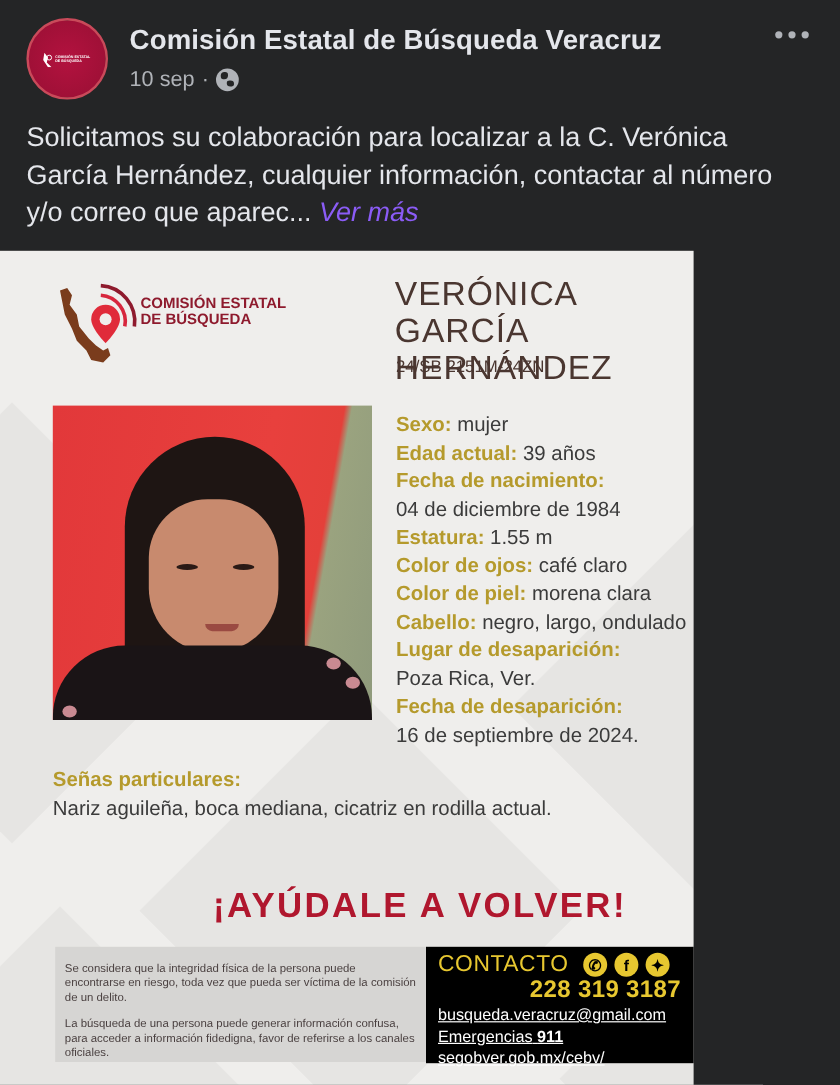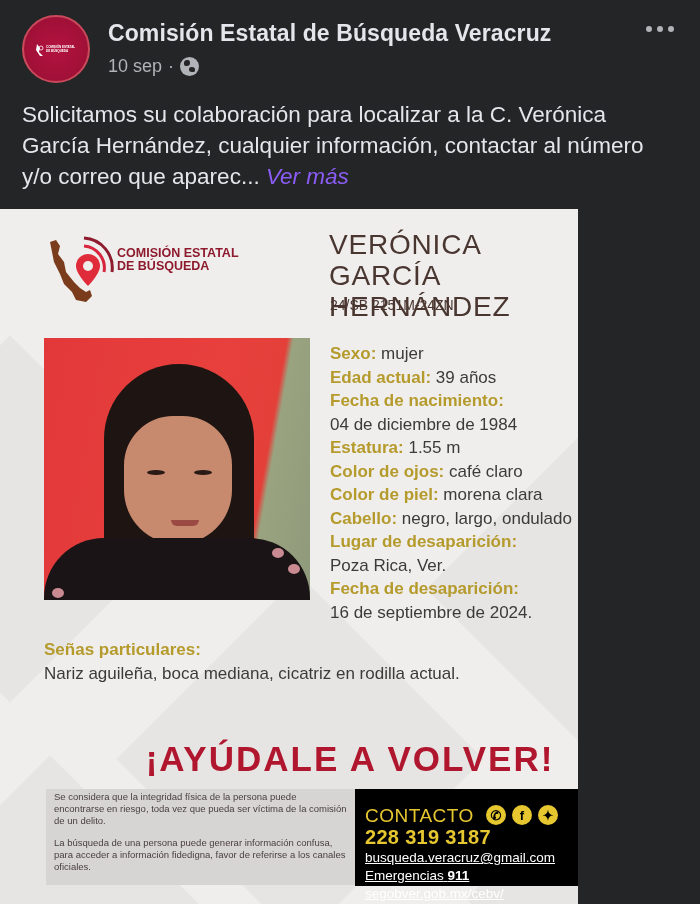--- a/index.html
+++ b/index.html
@@ -32,28 +32,28 @@
   .photo .face { position:absolute; left:80px; top:78px; width:108px; height:128px; background:#c88a6e; border-radius:50px 50px 55px 55px; }
   .photo .eye1, .photo .eye2 { position:absolute; top:132px; width:18px; height:5px; background:#2a1a16; border-radius:50%; }
   .photo .eye1 { left:103px; } .photo .eye2 { left:150px; }
   .photo .mouth { position:absolute; left:127px; top:182px; width:28px; height:6px; background:#9a4a42; border-radius:0 0 14px 14px; }
   .photo .body { position:absolute; left:0; top:200px; width:266px; height:70px; background:#1a1416; border-radius:60px 60px 0 0; }
   .photo .flower { position:absolute; width:12px; height:10px; border-radius:50%; background:#c98a92; }
   .details { position:absolute; left:330px; top:133px; font-size:17px; line-height:23.5px; color:#3b3b3b; }
   .details .lbl { color:#b59a2c; font-weight:bold; }
   .marks { position:absolute; left:44px; top:429px; font-size:17px; line-height:23.5px; color:#3b3b3b; }
   .marks .lbl { color:#b59a2c; font-weight:bold; }
-  .cta { position:absolute; left:0; width:700px; top:530px; text-align:center; color:#b0172e; font-size:35px; font-weight:bold; letter-spacing:2px; }
-  .disclaimer { position:absolute; left:46px; top:580px; width:310px; height:96px; background:#d6d5d3; box-sizing:border-box; padding:2px 8px; font-size:9.5px; line-height:12px; color:#4a4040; }
+  .cta { position:absolute; left:0; width:700px; top:530px; text-align:center; color:#b0172e; font-size:29px; font-weight:bold; letter-spacing:2px; }
+  .disclaimer { position:absolute; left:46px; top:580px; width:310px; height:96px; background:#d6d5d3; box-sizing:border-box; padding:13px 8px; font-size:9.5px; line-height:12px; color:#4a4040; }
   .disclaimer p { margin:0 0 10px 0; }
   .contact { position:absolute; left:355px; top:580px; width:299px; height:97px; background:#000; box-sizing:border-box; padding:4px 10px; color:#fff; }
-  .contact .title-row { display:flex; align-items:flex-start; gap:6px;margin-top:12px; }
+  .contact .title-row { display:flex; align-items:center; gap:6px; }
   .contact .title { color:#e7c730; font-size:19px; letter-spacing:0.5px; margin-right:6px; }
   .contact .ico { width:20px; height:20px; border-radius:50%; background:#e7c730; color:#000; font-size:13px; font-weight:bold; display:flex; align-items:center; justify-content:center; cursor:pointer; }
-  .contact .phone { color:#e7c730; font-size:20px; font-weight:bold; margin-top:-1px; letter-spacing:0.3px; }
+  .contact .phone { color:#e7c730; font-size:20px; font-weight:bold; margin-top:-1px; letter-spacing:0.3px;text-align:center; }
   .contact .line { font-size:13.5px; line-height:18px;text-decoration:underline; }
   .contact .line b { font-weight:bold; }
 </style>
 </head>
 <body>
 
 <div class="post-header">
   <div class="avatar">
     <svg class="mini-logo" viewBox="0 0 10 12">
         <path d="M2 0 L5 4 L4 8 L8 12 L5 12 L1 6 Z" fill="#fff"></path>

